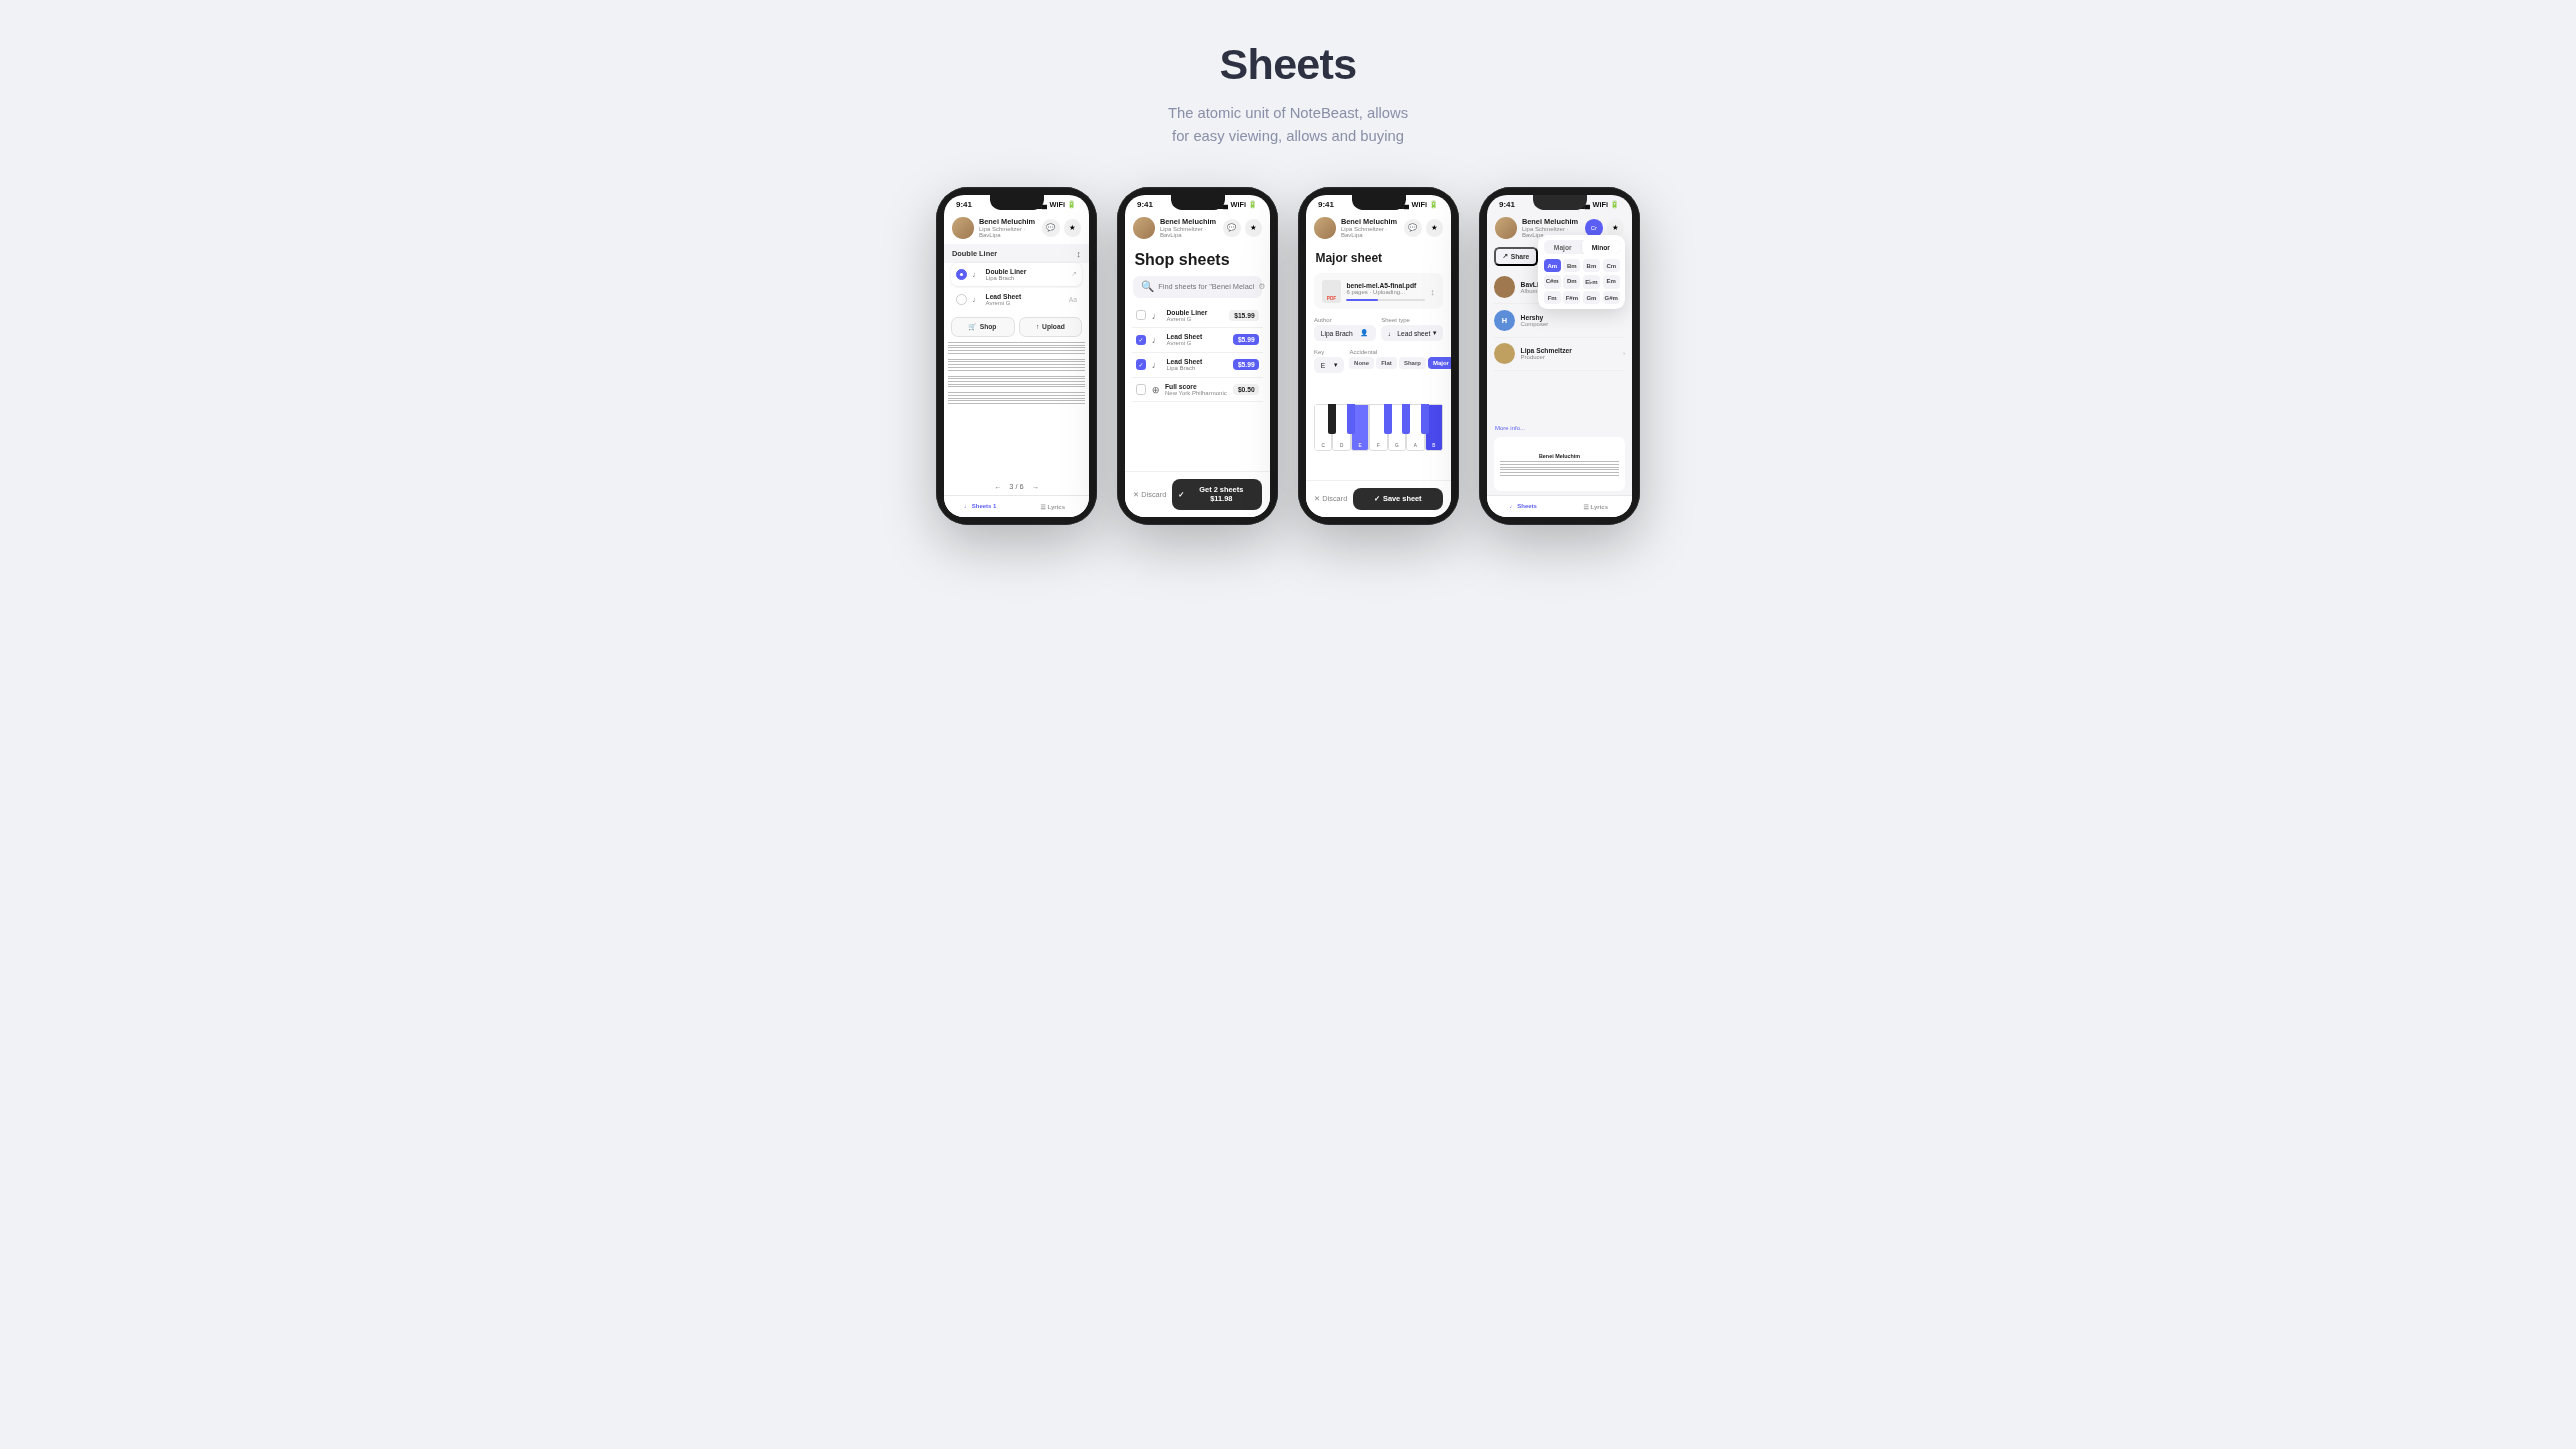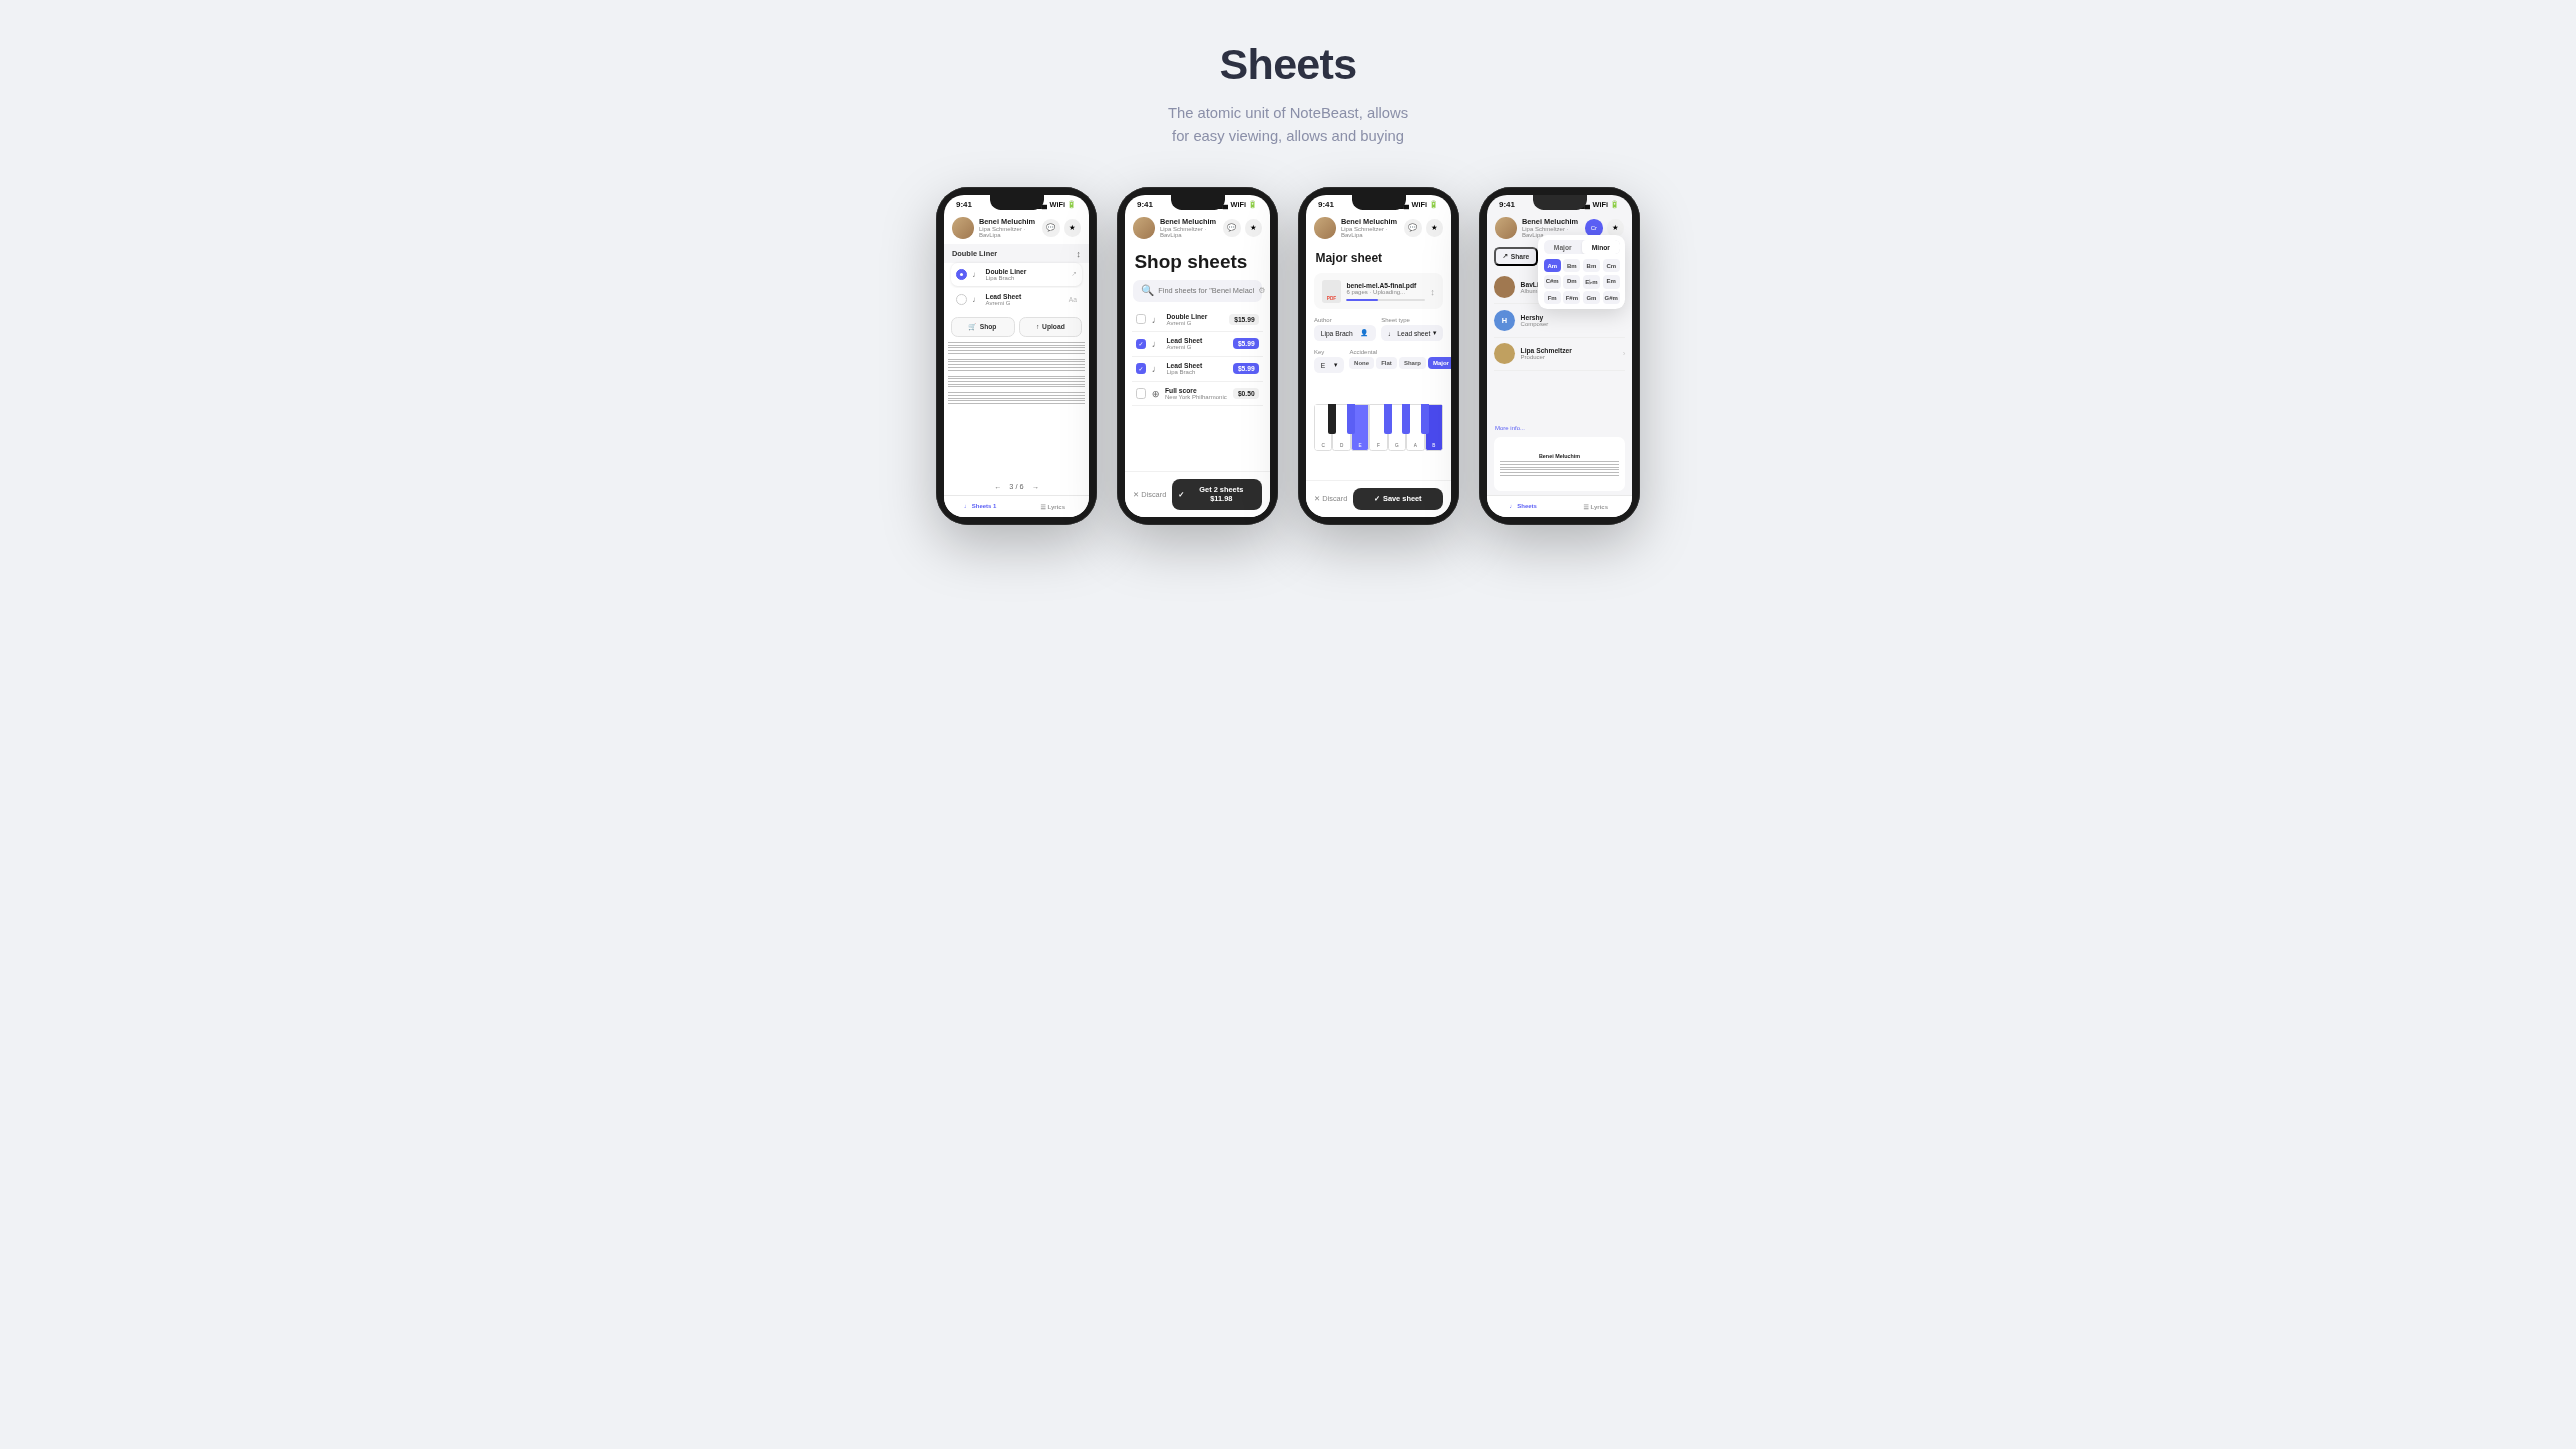--- a/index.html
+++ b/index.html
@@ -246,21 +246,21 @@
       gap: 8px;
       padding: 4px;
       font-size: 7.4px;
       color: #666;
       flex-shrink: 0;
     }
 
     
     .shop-header {
       padding: 6.7px 9.4px 4px;
-      font-size: 19px;
+      font-size: 16px;
       font-weight: 800;
       color: #1a1a1a;
       background: #fff;
     }
 
     .search-bar {
       margin: 2.7px 8px;
       background: #f2f2f7;
       border-radius: 6.7px;
       padding: 4.7px 8px;

